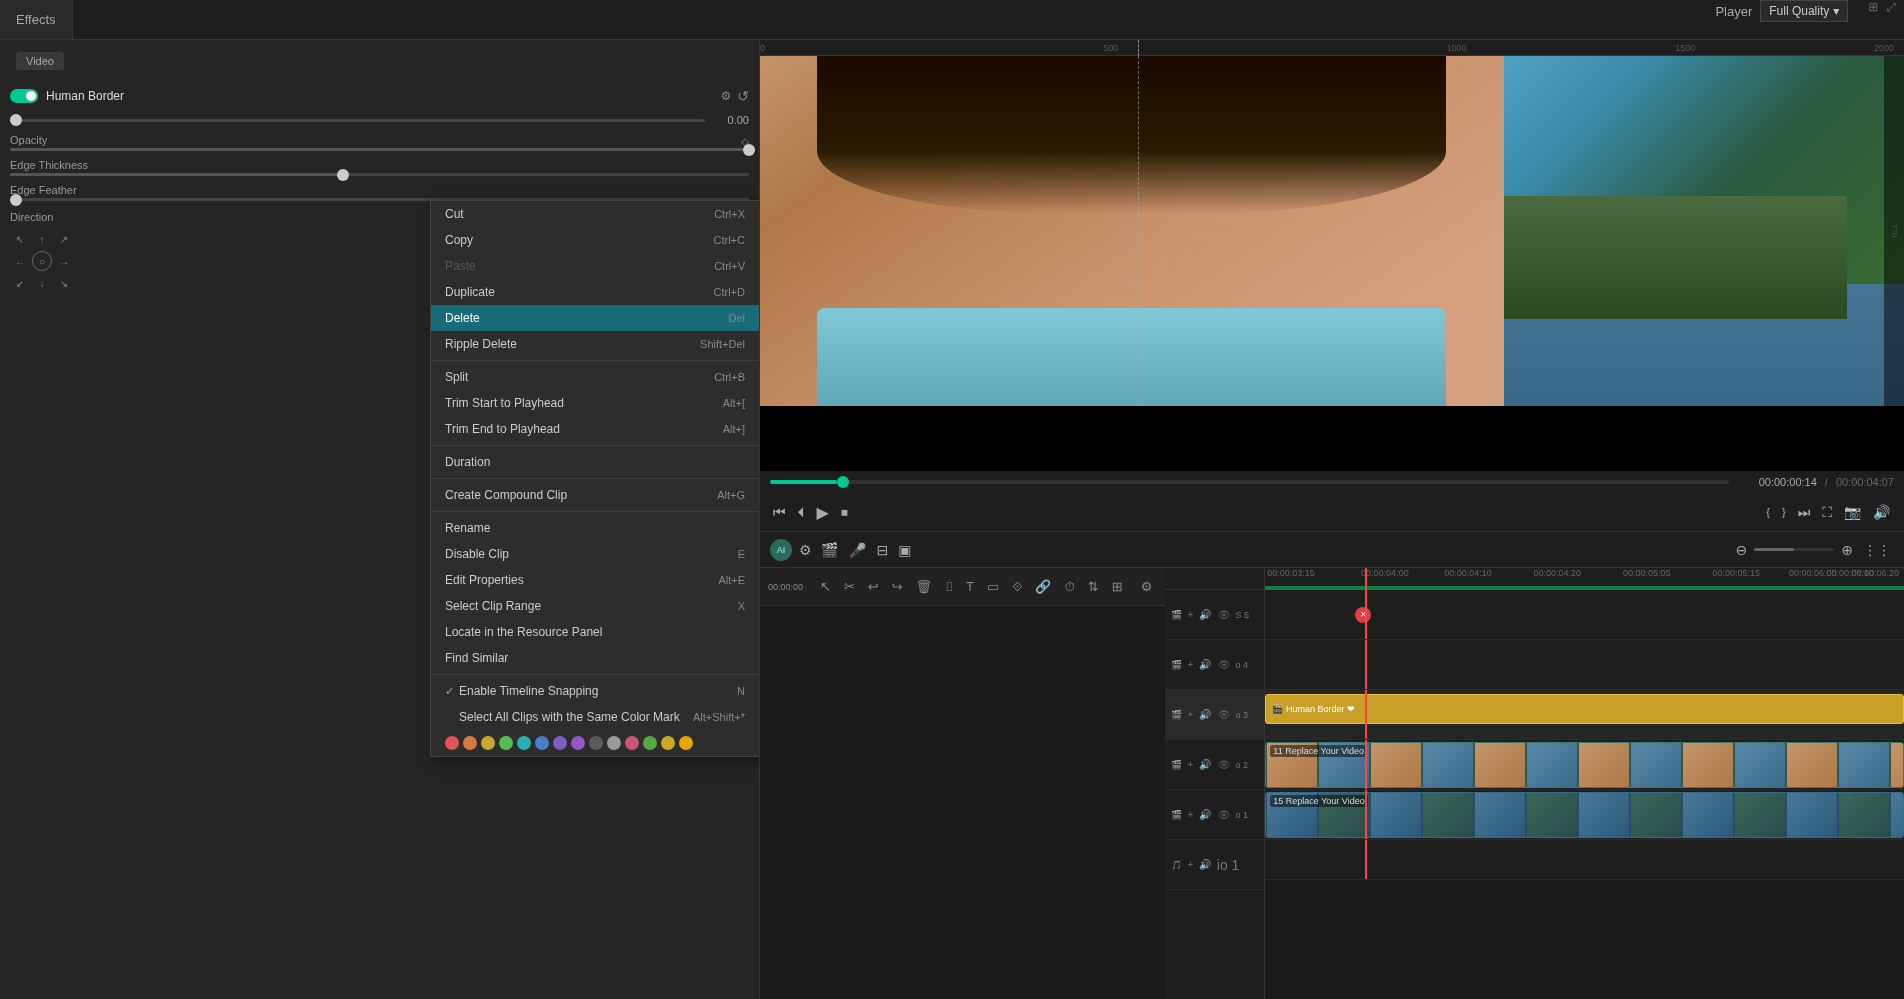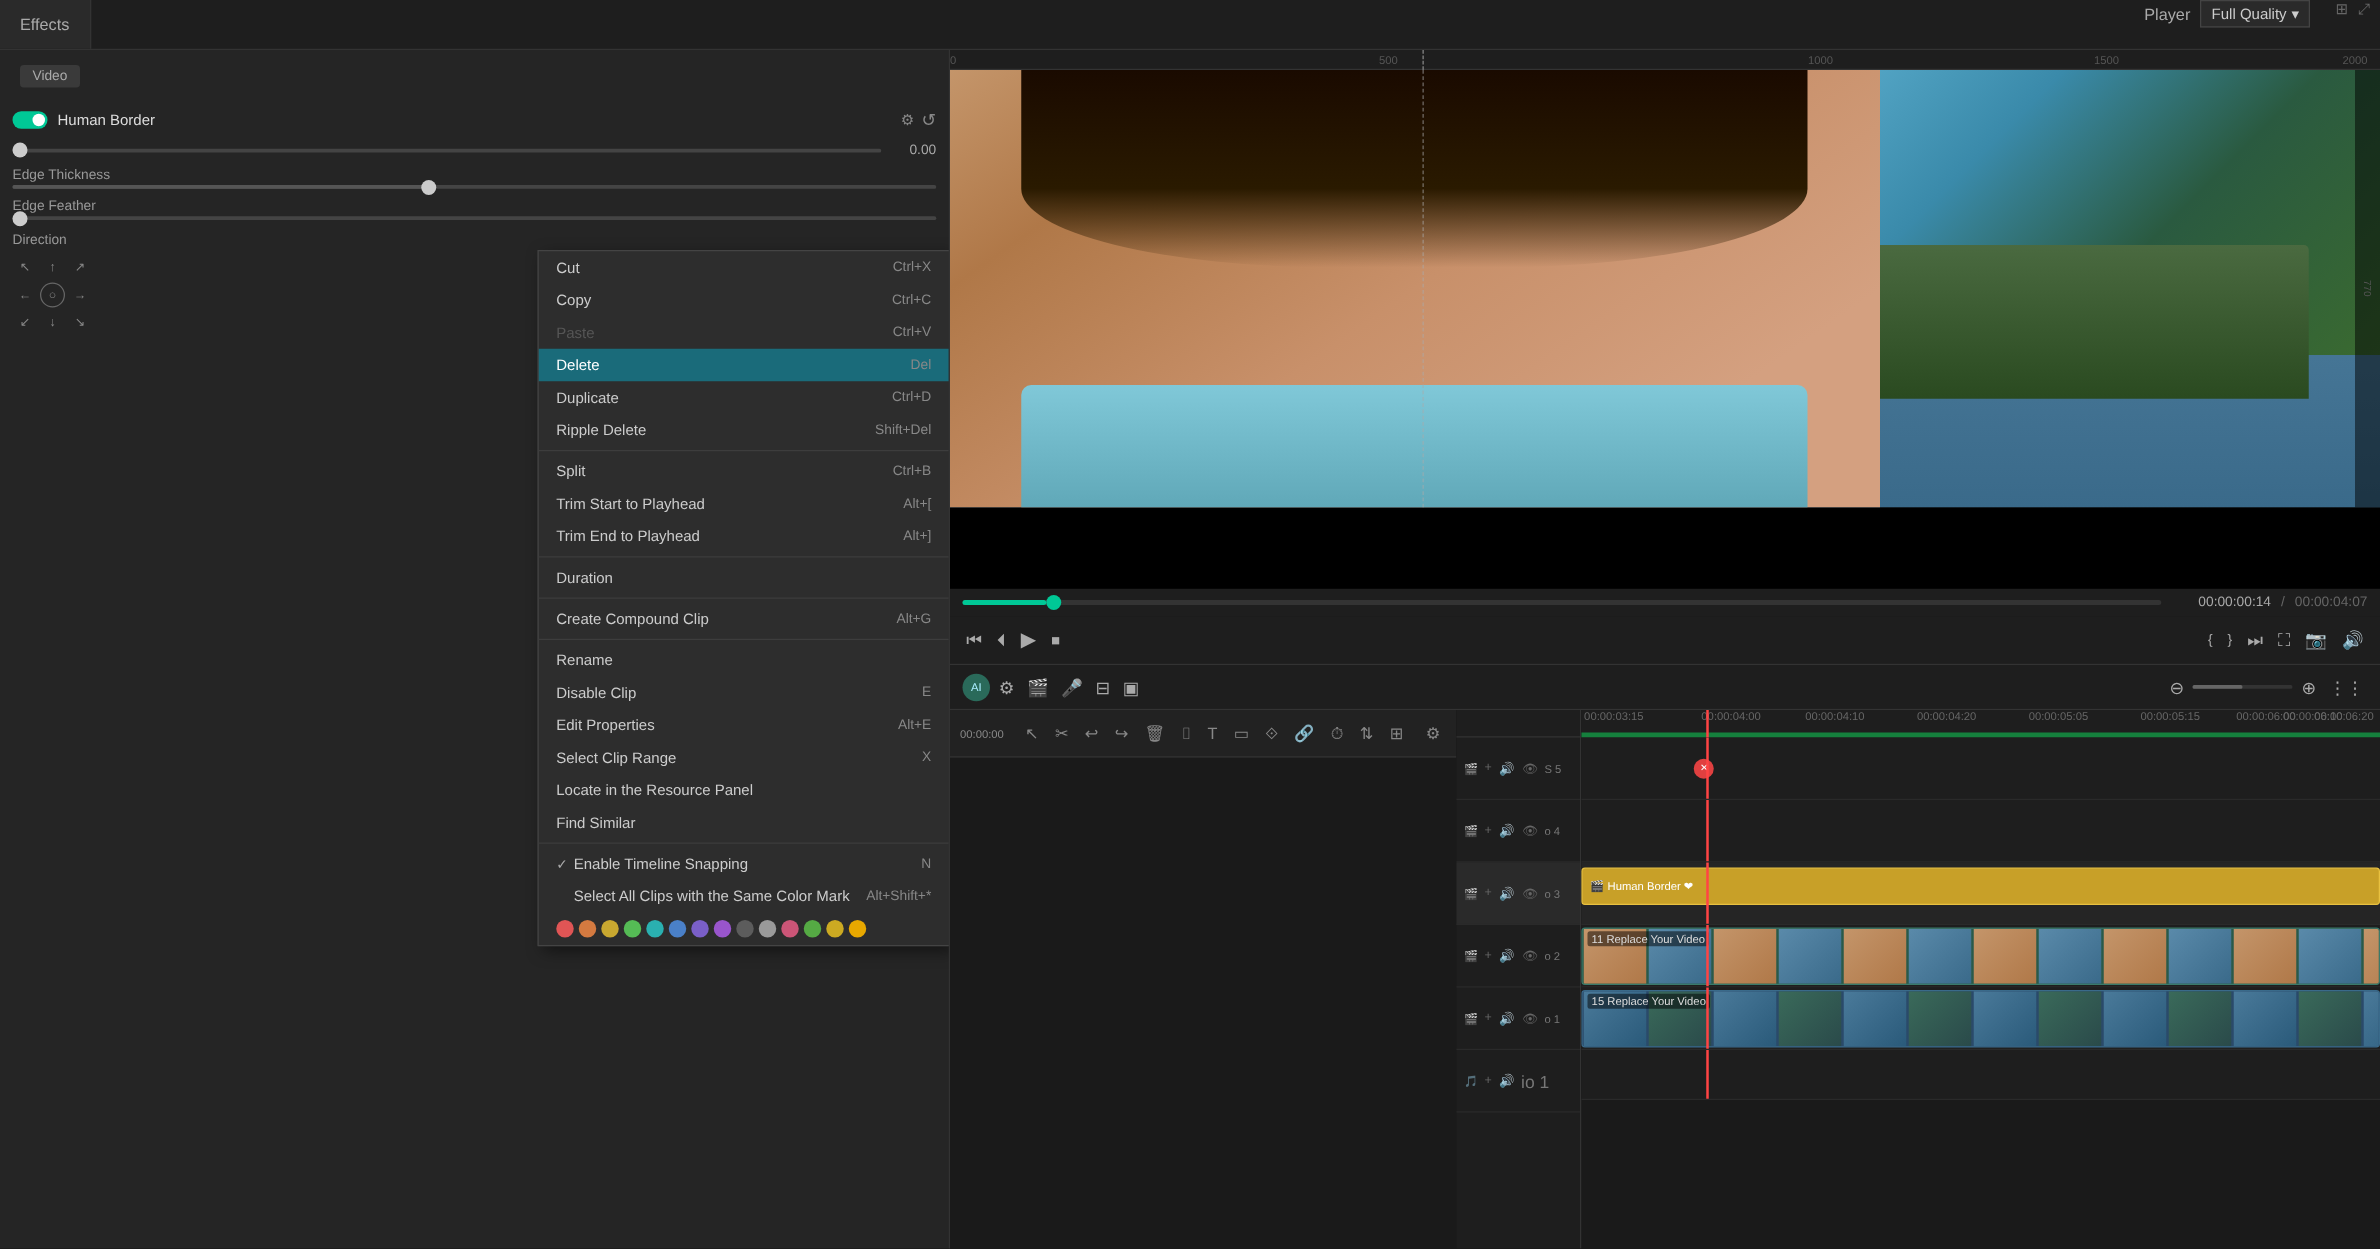--- a/index.html
+++ b/index.html
@@ -128,20 +128,32 @@
     <div class="slider-row">
       <div class="slider-container">
         <div class="slider-track">
           <div class="slider-fill" style="width:0%"></div>
           <div class="slider-thumb" style="left:0%"></div>
         </div>
         <span class="slider-value">0.00</span>
       </div>
     </div>
 
+    <div class="slider-row">
+      <div style="display:flex; justify-content:space-between; align-items:center;">
+        <span class="slider-label">Opacity</span>
+        <span class="diamond-icon">◇</span>
+      </div>
+      <div class="slider-container">
+        <div class="slider-track">
+          <div class="slider-fill" style="width:100%"></div>
+          <div class="slider-thumb" style="left:calc(100% - 6px)"></div>
+        </div>
+      </div>
+    </div>
 
     <div class="slider-row">
       <div style="display:flex; justify-content:space-between; align-items:center;">
         <span class="slider-label">Edge Thickness</span>
       </div>
       <div class="slider-container">
         <div class="slider-track">
           <div class="slider-fill" style="width:45%"></div>
           <div class="slider-thumb" style="left:calc(45% - 6px)"></div>
         </div>
@@ -186,27 +198,27 @@
         <span class="ctx-shortcut">Ctrl+X</span>
       </div>
       <div class="ctx-item">
         <span>Copy</span>
         <span class="ctx-shortcut">Ctrl+C</span>
       </div>
       <div class="ctx-item disabled">
         <span>Paste</span>
         <span class="ctx-shortcut">Ctrl+V</span>
       </div>
+      <div class="ctx-item">
+        <span>Duplicate</span>
+        <span class="ctx-shortcut">Ctrl+D</span>
+      </div>
       <div class="ctx-item highlighted">
         <span>Delete</span>
         <span class="ctx-shortcut">Del</span>
-      </div>
-      <div class="ctx-item">
-        <span>Duplicate</span>
-        <span class="ctx-shortcut">Ctrl+D</span>
       </div>
       <div class="ctx-item">
         <span>Ripple Delete</span>
         <span class="ctx-shortcut">Shift+Del</span>
       </div>
       <div class="ctx-separator"></div>
 
       <div class="ctx-item">
         <span>Split</span>
         <span class="ctx-shortcut">Ctrl+B</span>

